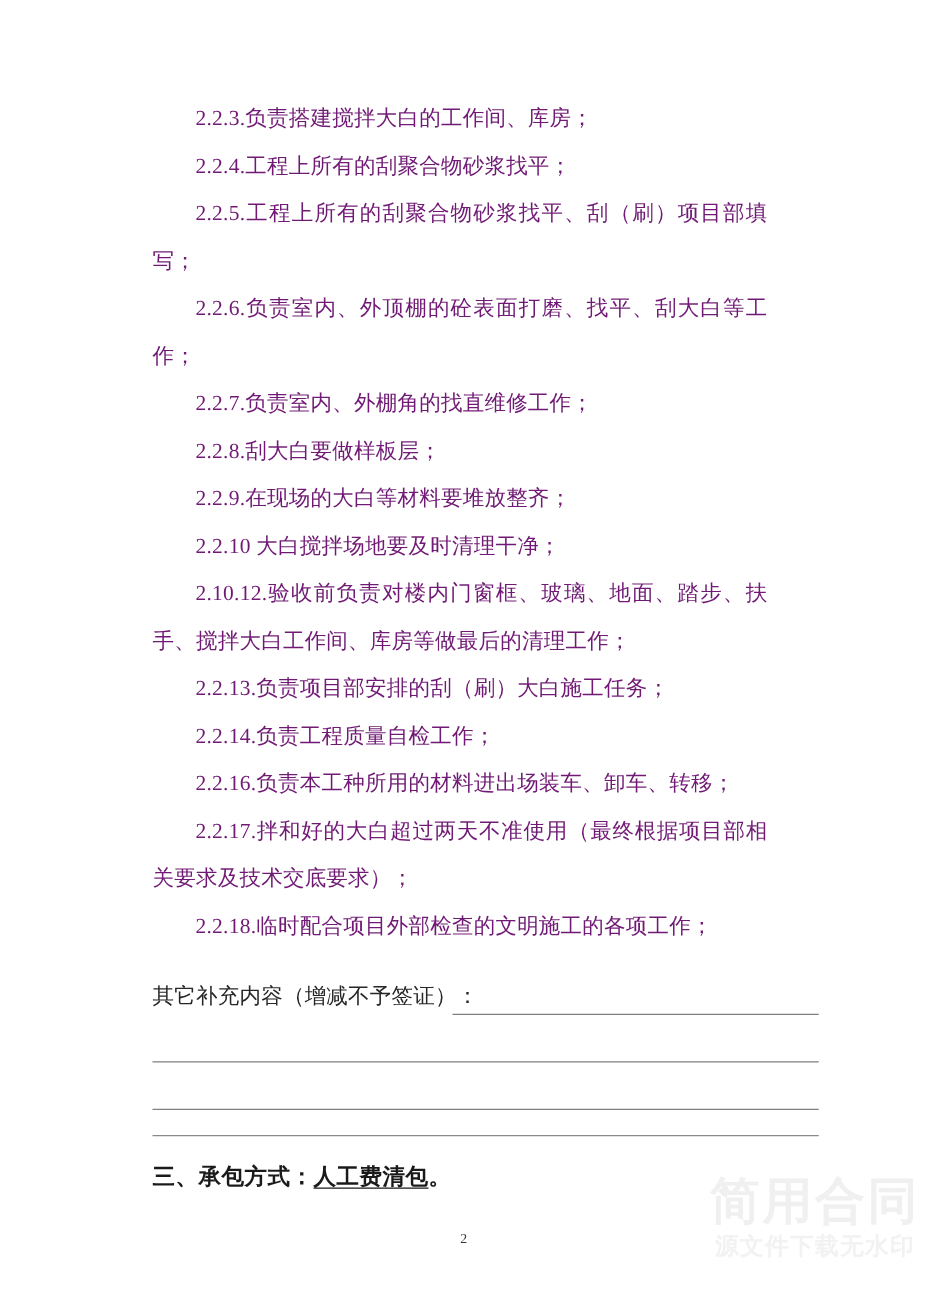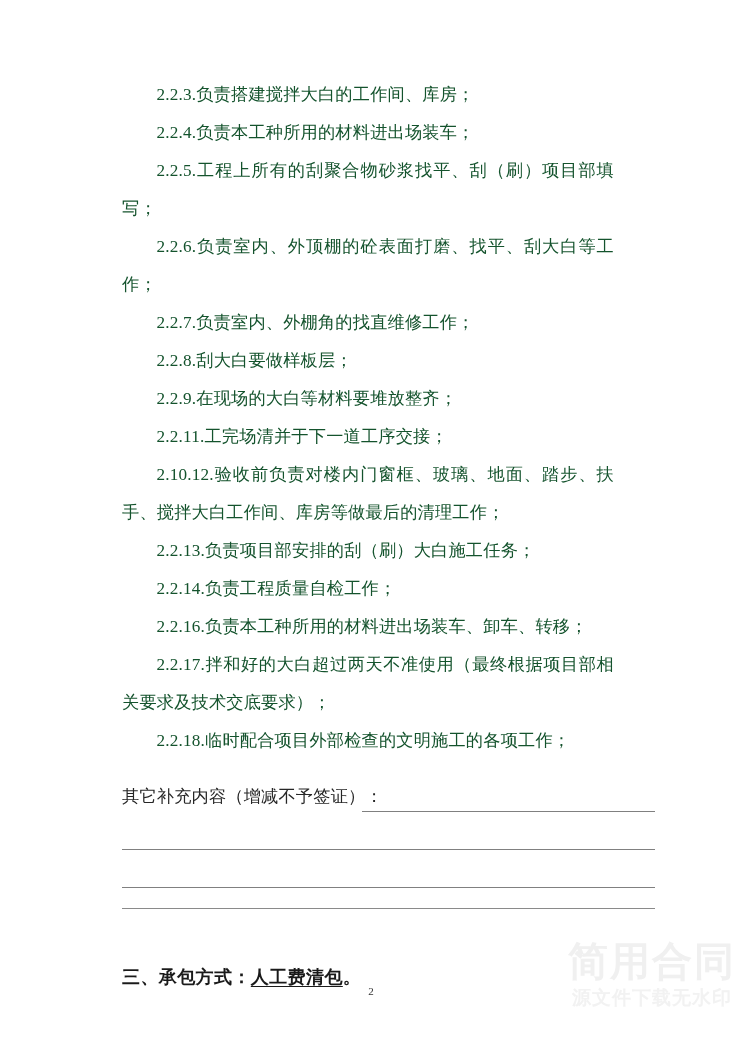--- a/index.html
+++ b/index.html
@@ -54,21 +54,21 @@
   .content {
     position: absolute;
     left: 122px;
     top: 76px;
     width: 492px;
     z-index: 2;
   }
   .para {
     font-size: 17.2px;
     line-height: 38px;
-    color: #14532d;
+    color: #701a75;
     letter-spacing: 0.2px;
     text-align: justify;
     text-justify: inter-ideograph;
     margin: 0;
     text-indent: 2em;
     word-break: break-all;
   }
 
   
   .blank-block {
@@ -115,21 +115,20 @@
     position: absolute;
     left: 122px;
     top: 926px;
     font-size: 18px;
     line-height: 30px;
     font-weight: 700;
     color: #1a1a1a;
     letter-spacing: 0.4px;
     white-space: nowrap;
     z-index: 2;
-    margin-top: 36px;
   }
   .footer-heading .underlined {
     text-decoration: underline;
     text-underline-offset: 3px;
   }
   .page-number {
     position: absolute;
     left: 0;
     right: 0;
     top: 985px;
@@ -145,27 +144,27 @@
 
 <div class="page">
 
   <div class="watermark">
     <div class="watermark-main">简用合同</div>
     <div class="watermark-sub">源文件下载无水印</div>
   </div>
 
   <div class="content">
     <p class="para">2.2.3.负责搭建搅拌大白的工作间、库房；</p>
-    <p class="para">2.2.4.负责本工种所用的材料进出场装车；</p>
+    <p class="para">2.2.4.工程上所有的刮聚合物砂浆找平；</p>
     <p class="para">2.2.5.工程上所有的刮聚合物砂浆找平、刮（刷）项目部填写；</p>
     <p class="para">2.2.6.负责室内、外顶棚的砼表面打磨、找平、刮大白等工作；</p>
     <p class="para">2.2.7.负责室内、外棚角的找直维修工作；</p>
     <p class="para">2.2.8.刮大白要做样板层；</p>
     <p class="para">2.2.9.在现场的大白等材料要堆放整齐；</p>
-    <p class="para">2.2.11.工完场清并于下一道工序交接；</p>
+    <p class="para">2.2.10 大白搅拌场地要及时清理干净；</p>
     <p class="para">2.10.12.验收前负责对楼内门窗框、玻璃、地面、踏步、扶手、搅拌大白工作间、库房等做最后的清理工作；</p>
     <p class="para">2.2.13.负责项目部安排的刮（刷）大白施工任务；</p>
     <p class="para">2.2.14.负责工程质量自检工作；</p>
     <p class="para">2.2.16.负责本工种所用的材料进出场装车、卸车、转移；</p>
     <p class="para">2.2.17.拌和好的大白超过两天不准使用（最终根据项目部相关要求及技术交底要求）；</p>
     <p class="para">2.2.18.临时配合项目外部检查的文明施工的各项工作；</p>
   </div>
 
   <div class="blank-block">
     <div class="blank-row">

